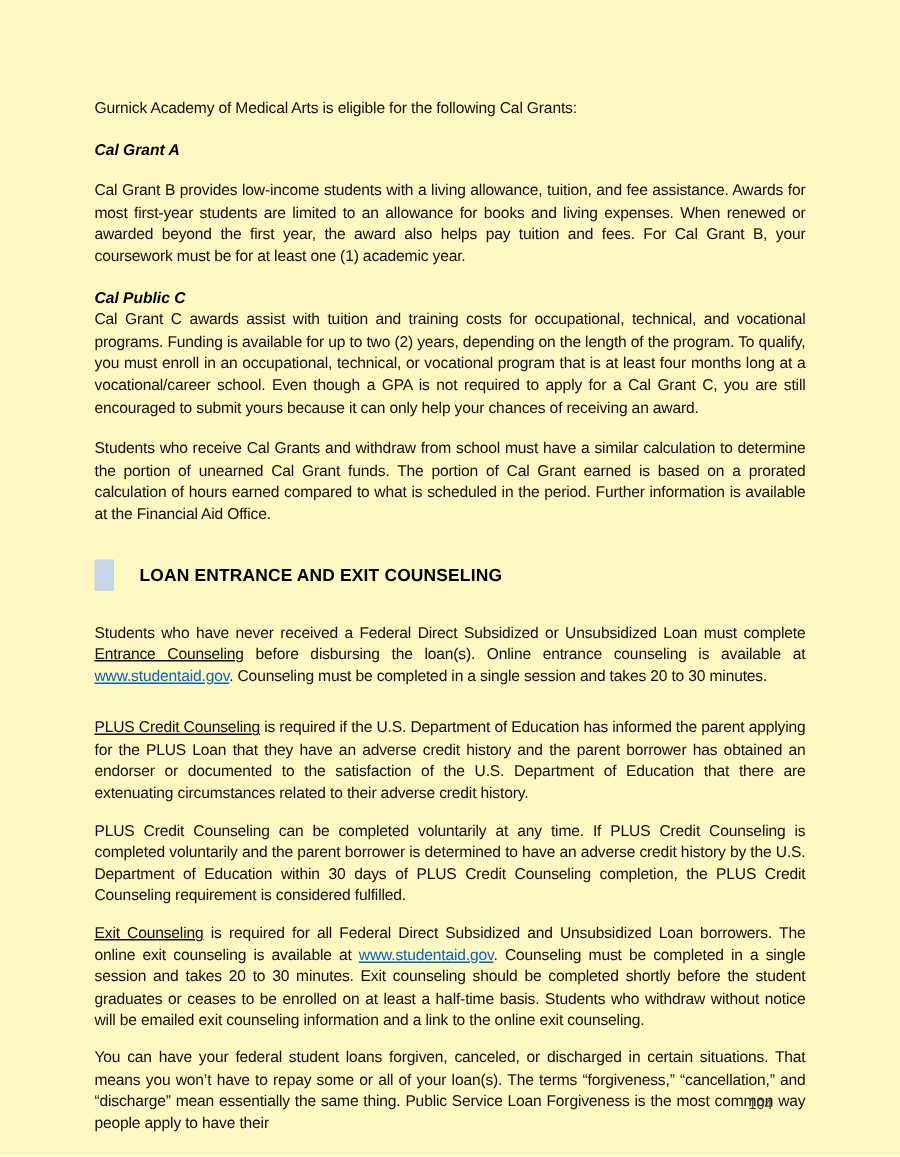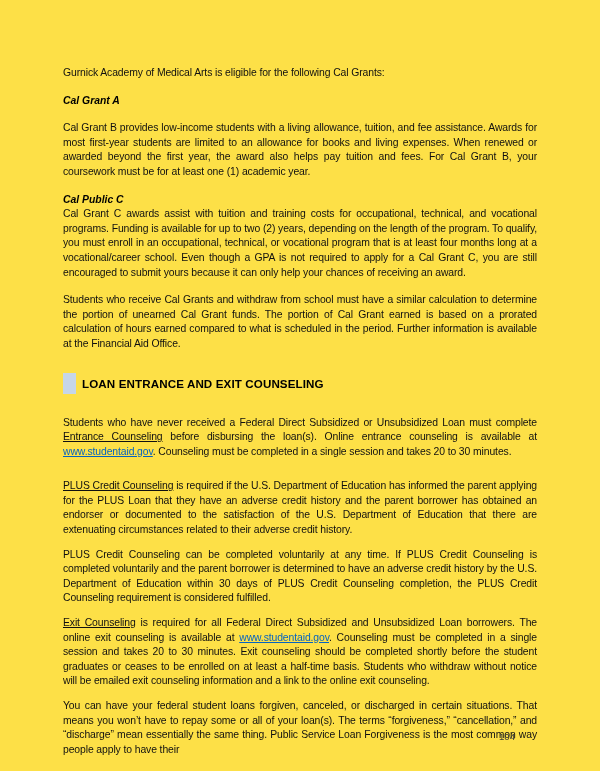--- a/index.html
+++ b/index.html
@@ -14,21 +14,21 @@
     font-family: "Liberation Sans", sans-serif;
     color: #000000;
     overflow: hidden;
   }
 
   .page {
     position: absolute;
     left: 0; top: 0;
     width: 600px;
     height: 771px;
-    background: #fde047;
+    background: #fef9c3;
   }
 
   .content {
     position: absolute;
     left: 63px;
     top: 66px;
     width: 474px;
   }
 
   p.para {
@@ -62,21 +62,21 @@
     height: 22px;
     margin: 0;
   }
   .accent-bar {
     width: 13px;
     height: 21px;
     background: #c6d6e8;
     flex: 0 0 auto;
   }
   .section-heading-text {
-    margin-left: 6px;
+    margin-left: 17px;
     font-size: 11.6px;
     font-weight: bold;
     letter-spacing: 0.01em;
     color: #000000;
     white-space: nowrap;
   }
 
   
   .term {
     text-decoration: underline;

